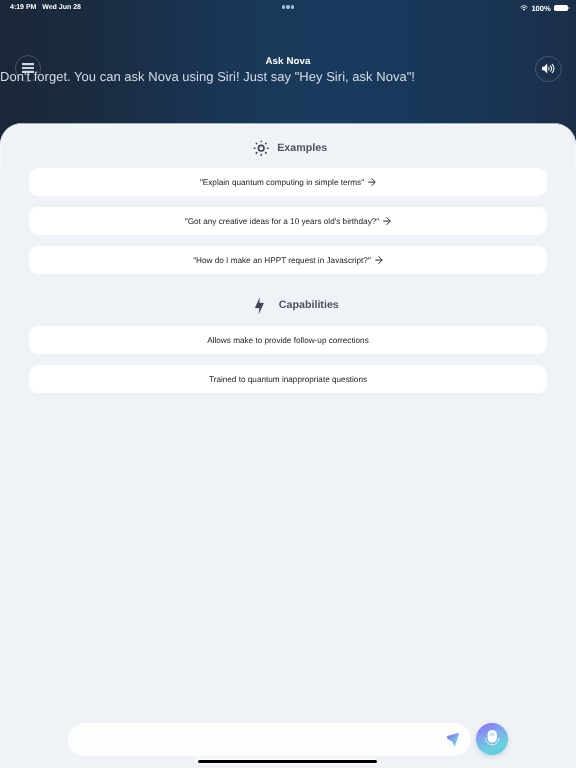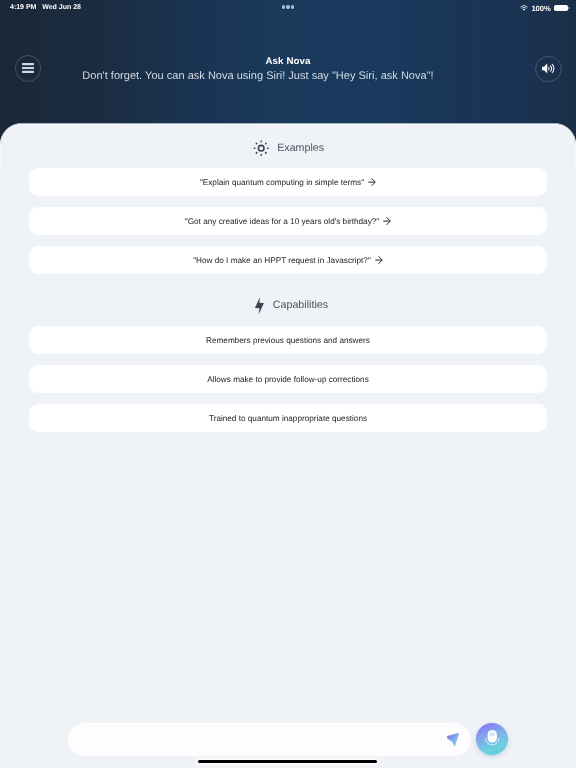--- a/index.html
+++ b/index.html
@@ -36,45 +36,45 @@
   .batt::after { content:""; position:absolute; right:-2.2px; top:2.1px; width:1.4px; height:2.5px;
                  background:rgba(255,255,255,.42); border-radius:0 1.2px 1.2px 0; }
 
   
   .navbtn { position:absolute; width:26.5px; height:26.5px; border-radius:50%;
             border:1px solid rgba(185,200,218,.26); display:flex; align-items:center; justify-content:center; }
   .navbtn.left { left:14.9px; top:55px; }
   .navbtn.right { left:535.1px; top:55.5px; }
   .title { position:absolute; left:0; top:55.6px; width:576px; text-align:center;
            font-size:9.7px; line-height:11px; font-weight:bold; color:#ffffff; letter-spacing:.1px; }
-  .subtitle { position:absolute; left:0; top:71.8px; width:516px; text-align:center;
-              font-size:11px; line-height:9px; color:#d4dbe4; letter-spacing:.02px; }
+  .subtitle { position:absolute; left:0; top:71.8px; width:516px; text-align:left;
+              font-size:13px; line-height:9px; color:#d4dbe4; letter-spacing:.02px; }
 
   
   .panel {
     position:absolute; left:0; top:123px; width:576px; height:645px;
     background:#eff2f6;
     border-radius:22px 22px 0 0;
   }
   .panel::before {
     content:""; position:absolute; left:0; top:0; right:0; height:46px;
     border-radius:22px 22px 0 0; pointer-events:none;
     border:1px solid #9eafbe; border-bottom:none;
     box-sizing:border-box;
   }
   .panel::after {
     content:""; position:absolute; left:0; top:1px; right:0; height:45px;
     border-radius:21px 21px 0 0; pointer-events:none;
     border:1px solid #f7fafc; border-bottom:none;
     box-sizing:border-box;
   }
 
-  .section-head { position:absolute; display:flex; align-items:center; }
+  .section-head { position:absolute; display:flex; align-items:center;font-weight:bold; }
   #examples-head { left:252.5px; top:16.6px; gap:7.8px; }
-  #cap-head  { left:255.2px; top:174.8px; gap:9px; }
+  #cap-head  { left:255.2px; top:174.8px; gap:15px; }
   #examples-cards { top:45.2px; }
   #cap-cards { top:203px; }
   .section-head .label { font-size:10.7px; line-height:13px; color:#4d5362; letter-spacing:0; white-space:nowrap; }
 
   .cards { position:absolute; left:29px; width:518px; }
   .card {
     width:518px; height:28.2px; background:#fff; border-radius:9px;
     display:flex; align-items:center; justify-content:center; margin-bottom:10.6px;
     font-size:8.2px; color:#1b1c1e;
   }
@@ -200,25 +200,20 @@
     <div class="section-head" id="cap-head">
       <svg width="8.8" height="15.7" viewBox="0 0 88 157">
         <path d="M46 0 L0 99 L44 100 L39 157 L88 51 L44 50 Z" fill="#3e4554" stroke="#3e4554" stroke-width="2" stroke-linejoin="round"></path>
       </svg>
       <span class="label">Capabilities</span>
     </div>
 
     <div class="cards" id="cap-cards">
         <div class="card">
           <span class="txt">
-            <span>Remembers previous questions and answers</span>
-          </span>
-        </div>
-        <div class="card">
-          <span class="txt">
             <span>Allows make to provide follow-up corrections</span>
           </span>
         </div>
         <div class="card">
           <span class="txt">
             <span>Trained to quantum inappropriate questions</span>
           </span>
         </div>
       </div>
   </div>

